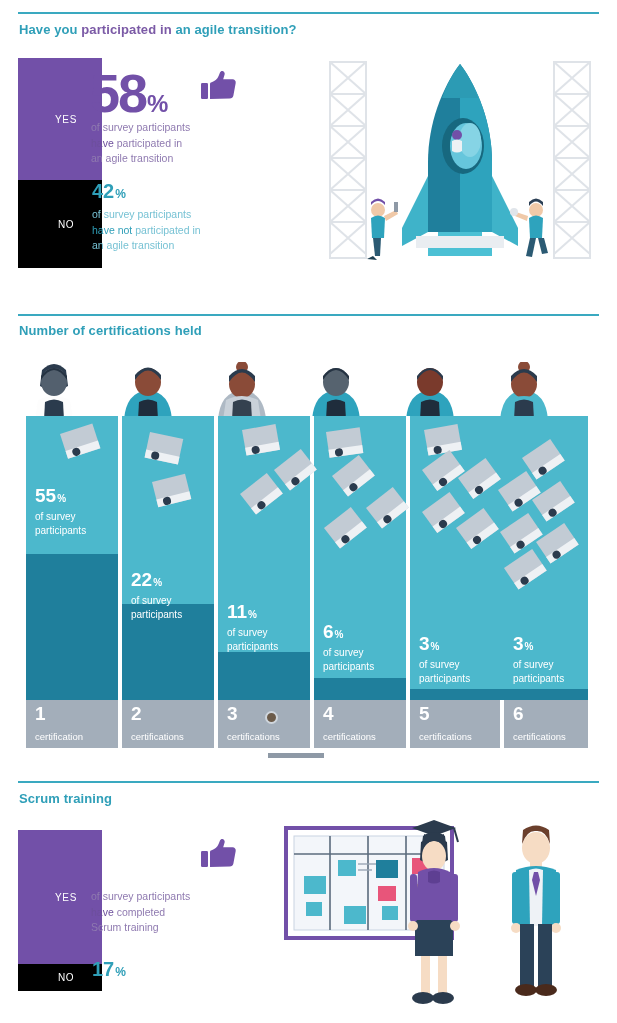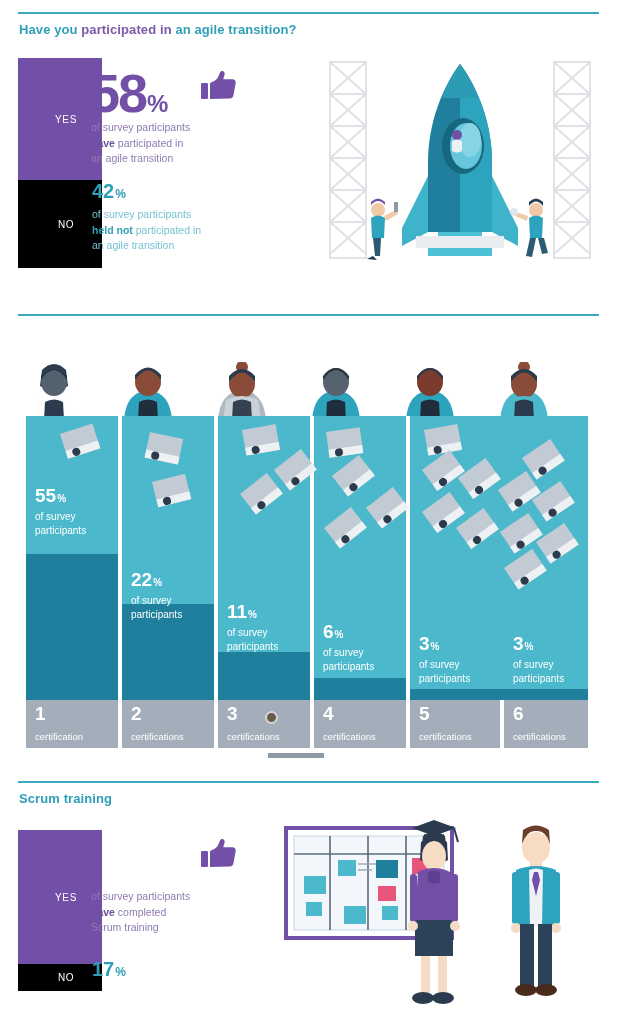--- a/index.html
+++ b/index.html
@@ -39,21 +39,21 @@
   .bigpct .num{font-size:54px;font-weight:bold;letter-spacing:-2px;}
   .bigpct .pct{font-size:24px;font-weight:bold;margin-left:1px;}
   .purple{color:#7250a8;}
   .teal{color:#2f9fb8;}
 
   .midpct{position:absolute;line-height:1;white-space:nowrap;}
   .midpct .num{font-size:20px;font-weight:bold;}
   .midpct .pct{font-size:12px;font-weight:bold;margin-left:1px;}
 
   .blurb{position:absolute;font-size:10.5px;line-height:15.5px;}
-  .blurb b{font-weight:bold;}
+  .blurb b{font-weight:normal;}
   .blurb.purple{color:#8f7ab0;}
   .blurb.purple b{color:#6d4f9c;}
   .blurb.teal{color:#77c2d4;}
   .blurb.teal b{color:#2f9fb8;}
 
   
   .thumb{position:absolute;}
 
   
   .cert-chart{position:absolute;left:26px;top:416px;width:562px;height:332px;}
@@ -121,21 +121,21 @@
     <span>of survey participants</span><br>
     <b>have</b><span> participated in</span><br>
     <span>an agile transition</span>
   </div>
 
   <div class="midpct teal" style="left:92px;top:181px;">
     <span class="num">42</span><span class="pct">%</span>
   </div>
   <div class="blurb teal" style="left:92px;top:207px;width:165px;">
     <span>of survey participants</span><br>
-    <b>held not</b><span> participated in</span><br>
+    <b>have not</b><span> participated in</span><br>
     <span>an agile transition</span>
   </div>
 
   <div style="position:absolute;left:320px;top:58px;width:280px;height:218px;">
     <svg width="280" height="218" viewBox="0 0 280 218" aria-hidden="true">
 
       <g stroke="#dfe3e8" stroke-width="2" fill="none">
         <rect x="10" y="4" width="36" height="196"></rect>
         <rect x="234" y="4" width="36" height="196"></rect>
         <g>
@@ -181,20 +181,23 @@
         <path d="M209 160 q7 -5 14 0 l-1 20 l-12 0 Z" fill="#2ea3bd"></path>
         <path d="M210 180 l-4 18 l6 1 l4 -19 Z" fill="#2b5a73"></path>
         <path d="M218 180 l4 16 l6 -1 l-4 -15 Z" fill="#2b5a73"></path>
         <path d="M208 158 l-12 -4 l-1 4 l12 5 Z" fill="#f0c9a8"></path>
         <circle cx="194" cy="154" r="4" fill="#e0e5ea"></circle>
       </g>
     </svg>
   </div>
 
   <div class="rule" style="top:314px;"></div>
+  <div class="sec-title" style="top:323px;">
+    <span class="t-teal">Number of certifications held</span>
+  </div>
 
   <div style="position:absolute;left:18px;top:362px;width:562px;height:58px;">
     <svg width="562" height="58" viewBox="0 0 562 58" aria-hidden="true">
 
       <g transform="translate(36,0)">
         <path d="M-24 58 q2 -28 24 -30 q22 2 24 30 Z" fill="#ffffff"></path>
         <path d="M-12 8 q12 -12 24 0 l2 16 q-14 8 -28 0 Z" fill="#2b3b4d"></path>
         <ellipse cx="0" cy="20" rx="13" ry="14" fill="#53606e"></ellipse>
         <path d="M-13 18 q13 -20 26 0 l0 -4 q-13 -16 -26 0 Z" fill="#253342"></path>
         <path d="M-16 38 q16 -8 32 0 l3 20 l-38 0 Z" fill="#fdfdfd"></path>

